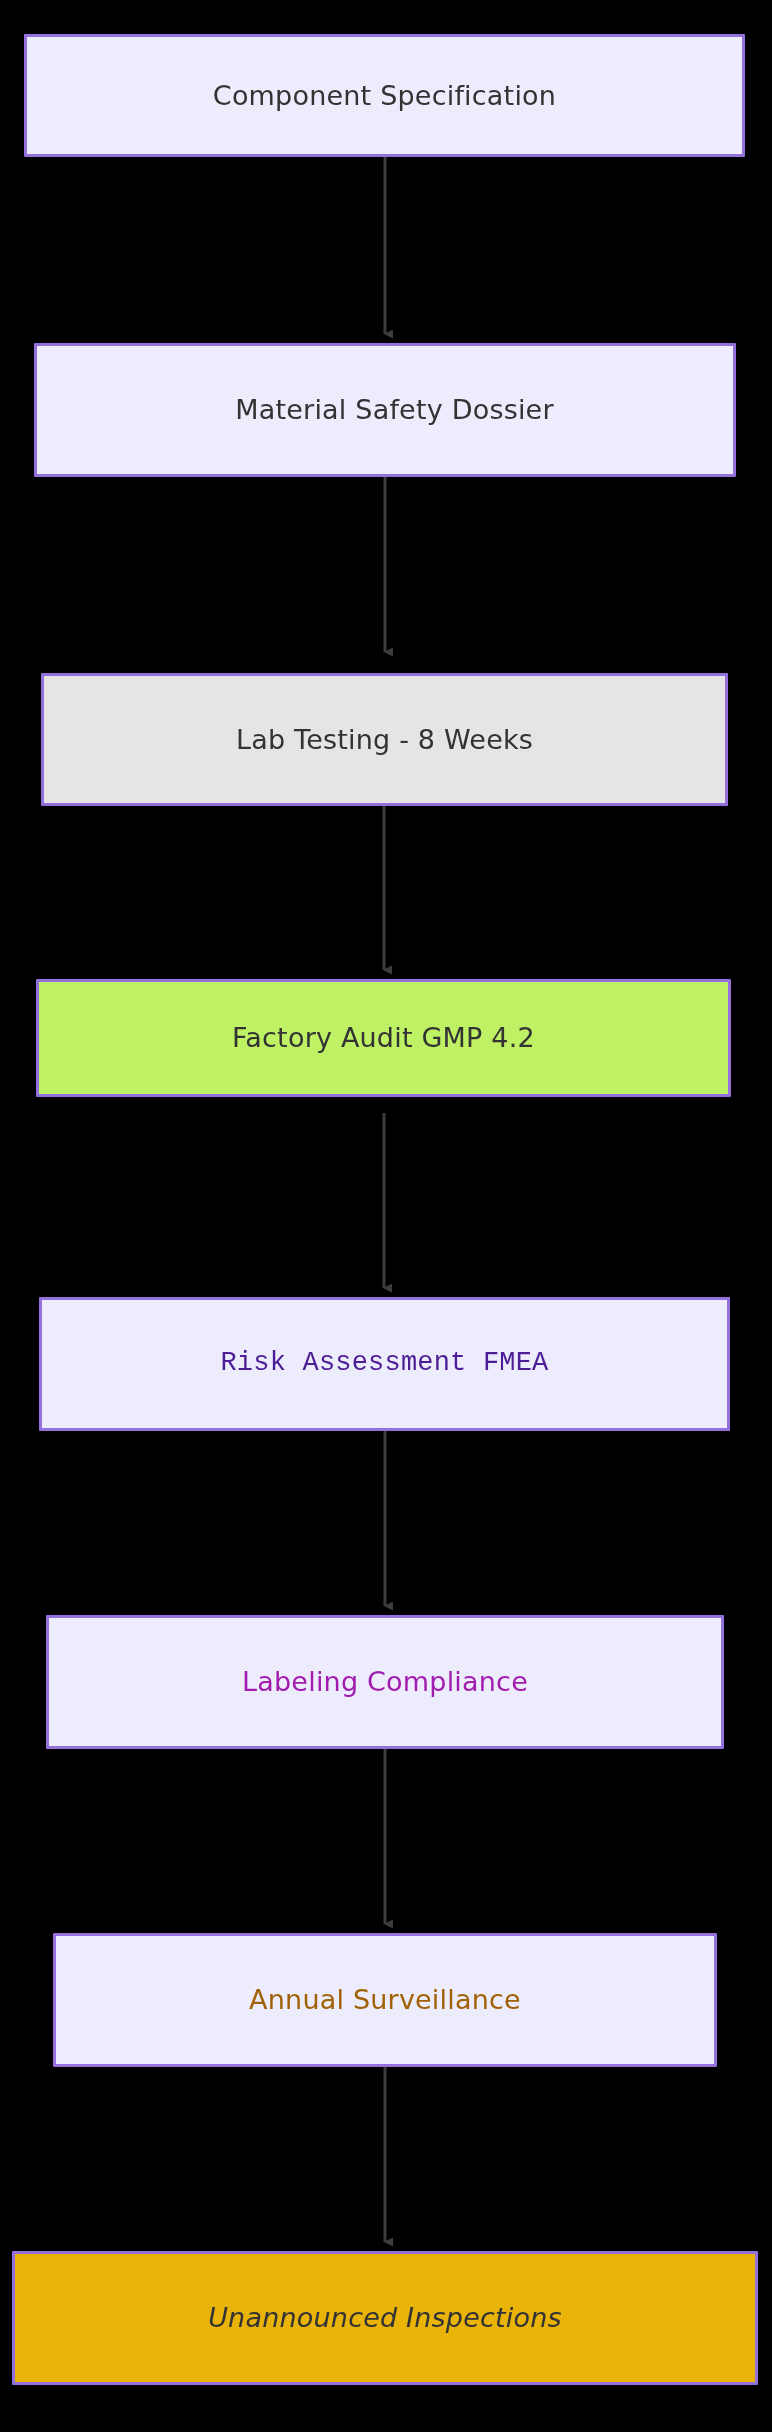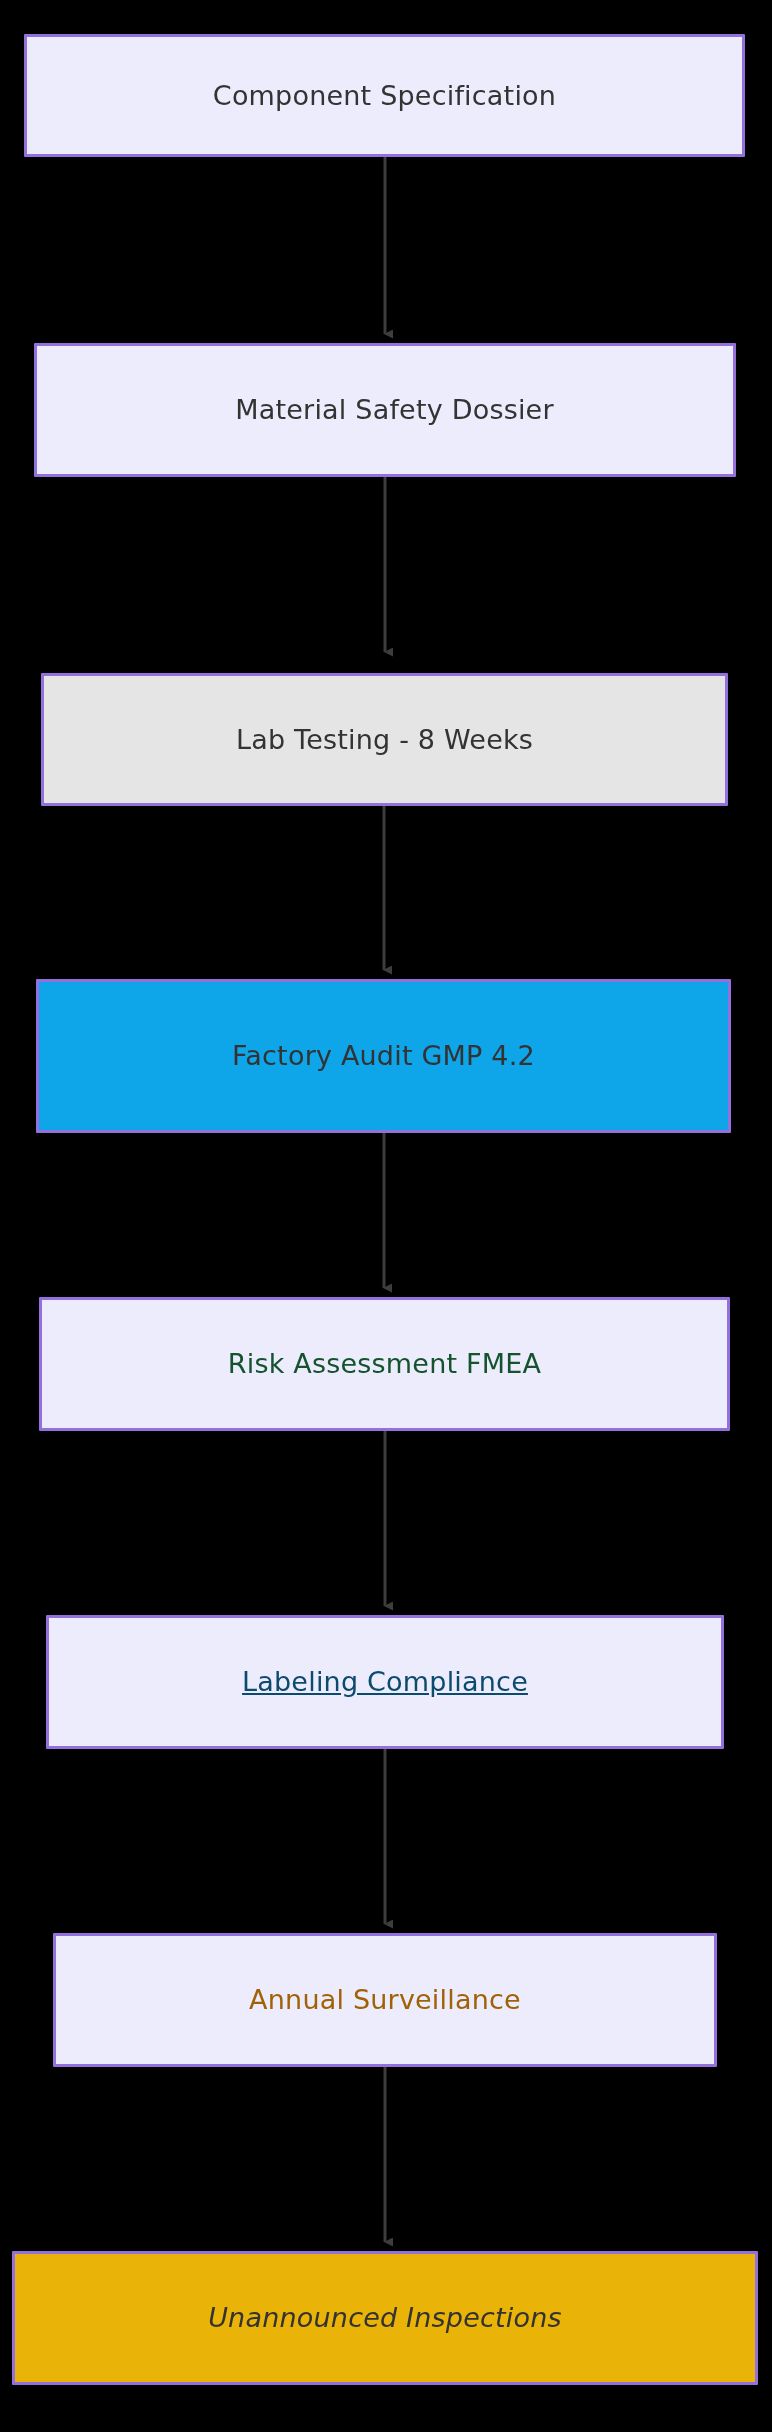--- a/index.html
+++ b/index.html
@@ -76,28 +76,28 @@
   <div id="node-layer">
       <div class="node" style="left: 24px; top: 34px; width: 721px; height: 123px; background: rgb(236, 236, 253); border-color: rgb(147, 112, 219);">
         <span class="node-label" style="color: rgb(51, 51, 51);">Component Specification</span>
       </div>
       <div class="node" style="left: 34px; top: 343px; width: 702px; height: 134px; background: rgb(236, 236, 253); border-color: rgb(147, 112, 219);">
         <span class="node-label" style="color: rgb(51, 51, 51); margin-left: 19px;">Material Safety Dossier</span>
       </div>
       <div class="node" style="left: 41px; top: 661px; width: 687px; height: 133px; background: #e5e5e5; border-color: rgb(147, 112, 219); margin-top: 12px;">
         <span class="node-label" style="color: rgb(51, 51, 51);">Lab Testing - 8 Weeks</span>
       </div>
-      <div class="node" style="left: 36px; top: 979px; width: 695px; height: 154px; background: #0ea5e9; border-color: rgb(147, 112, 219);">
+      <div class="node" style="left: 36px; top: 979px; width: 695px; height: 118px; background: #bef264; border-color: rgb(147, 112, 219);">
         <span class="node-label" style="color: rgb(51, 51, 51);">Factory Audit GMP 4.2</span>
       </div>
       <div class="node" style="left: 39px; top: 1297px; width: 691px; height: 134px; background: rgb(236, 236, 253); border-color: rgb(147, 112, 219);">
-        <span class="node-label" style="color: #14532d;">Risk Assessment FMEA</span>
+        <span class="node-label" style="color: #4c1d95; font-family: Liberation Mono, monospace;">Risk Assessment FMEA</span>
       </div>
       <div class="node" style="left: 46px; top: 1615px; width: 678px; height: 134px; background: rgb(236, 236, 253); border-color: rgb(147, 112, 219);">
-        <span class="node-label" style="color: #0c4a6e; text-decoration: underline;">Labeling Compliance</span>
+        <span class="node-label" style="color: #a21caf;">Labeling Compliance</span>
       </div>
       <div class="node" style="left: 53px; top: 1933px; width: 664px; height: 134px; background: rgb(236, 236, 253); border-color: rgb(147, 112, 219);">
         <span class="node-label" style="color: #a16207;">Annual Surveillance</span>
       </div>
       <div class="node" style="left: 12px; top: 2251px; width: 746px; height: 134px; background: #eab308; border-color: rgb(147, 112, 219); font-style: italic;">
         <span class="node-label" style="color: rgb(51, 51, 51);">Unannounced Inspections</span>
       </div>
     </div>
 
 </div>

